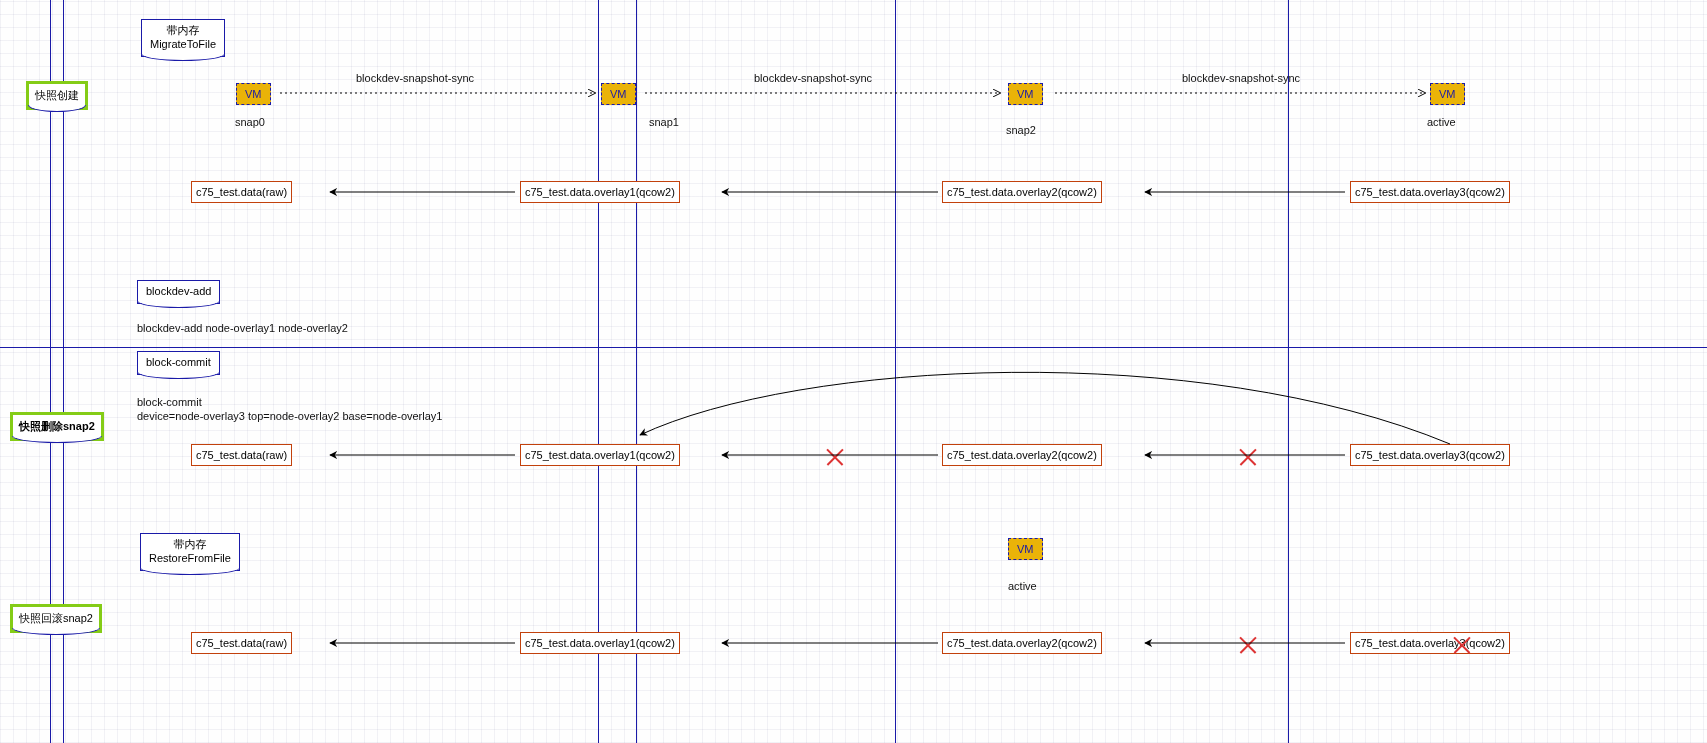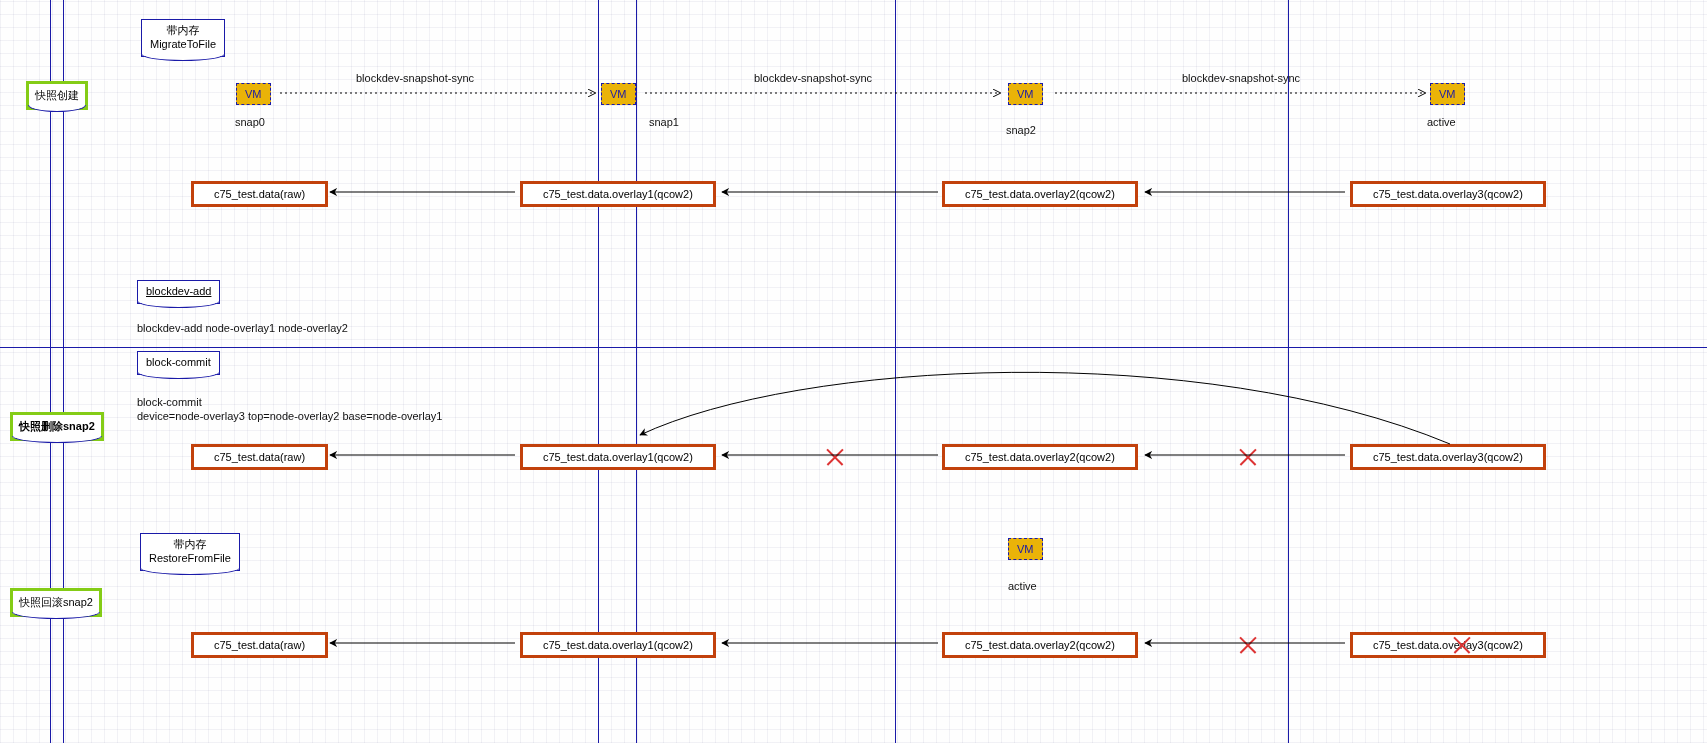--- a/index.html
+++ b/index.html
@@ -15,24 +15,24 @@
     
     .grid {
       position: absolute; inset: 0;
       background-image:
         repeating-linear-gradient(0deg, rgba(0,0,80,0.05) 0 1px, transparent 1px 13px),
         repeating-linear-gradient(90deg, rgba(0,0,80,0.05) 0 1px, transparent 1px 13px);
       pointer-events: none;
     }
     .node {
       position: absolute;
-      border: 3px solid #c2410c;
+      border: 1px solid #c2410c;
       background: #fff;
       text-align: center;
-      padding: 4px 20px;
+      padding: 4px 4px;
       white-space: nowrap;
       color: #000;
     }
     .vm {
       border: 1px dashed #1a1aa8;
       background: #eab308;
       padding: 4px 8px;
       color: #1a1aa8;
       font-weight: 500;
     }
@@ -119,41 +119,41 @@
 
 <div class="label" style="left:356px; top:72px;">blockdev-snapshot-sync</div>
 <div class="label" style="left:754px; top:72px;">blockdev-snapshot-sync</div>
 <div class="label" style="left:1182px; top:72px;">blockdev-snapshot-sync</div>
 
 <div class="node" style="left:191px; top:181px;">c75_test.data(raw)</div>
 <div class="node" style="left:520px; top:181px;">c75_test.data.overlay1(qcow2)</div>
 <div class="node" style="left:942px; top:181px;">c75_test.data.overlay2(qcow2)</div>
 <div class="node" style="left:1350px; top:181px;">c75_test.data.overlay3(qcow2)</div>
 
-<div class="note" style="left:137px; top:280px;text-decoration:underline;">blockdev-add</div>
+<div class="note" style="left:137px; top:280px;">blockdev-add</div>
 <div class="label" style="left:137px; top:322px;text-align:center;">blockdev-add node-overlay1 node-overlay2</div>
 <div class="note" style="left:137px; top:351px;">block-commit</div>
 <div class="label" style="left:137px; top:396px;">block-commit</div>
 <div class="label" style="left:137px; top:410px;">device=node-overlay3 top=node-overlay2 base=node-overlay1</div>
 
 <div class="sectionlabel" style="left:10px; top:412px;font-weight:bold;">快照删除snap2</div>
 
 <div class="node" style="left:191px; top:444px;">c75_test.data(raw)</div>
 <div class="node" style="left:520px; top:444px;">c75_test.data.overlay1(qcow2)</div>
 <div class="node" style="left:942px; top:444px;">c75_test.data.overlay2(qcow2)</div>
 <div class="node" style="left:1350px; top:444px;">c75_test.data.overlay3(qcow2)</div>
 
 <div class="cross" style="left:825px; top:447px;"></div>
 <div class="cross" style="left:1238px; top:447px;"></div>
 
 <div class="note" style="left:140px; top:533px;">
   <span>带内存</span><br>
   <span>RestoreFromFile</span>
 </div>
-<div class="sectionlabel" style="left:10px; top:588px;">快照回滚snap2</div>
+<div class="sectionlabel" style="left:10px; top:604px;">快照回滚snap2</div>
 
 <div class="node vm" style="left:1008px; top:538px;">VM</div>
 <div class="label" style="left:1008px; top:580px;">active</div>
 
 <div class="node" style="left:191px; top:632px;">c75_test.data(raw)</div>
 <div class="node" style="left:520px; top:632px;">c75_test.data.overlay1(qcow2)</div>
 <div class="node" style="left:942px; top:632px;">c75_test.data.overlay2(qcow2)</div>
 <div class="node" style="left:1350px; top:632px;">c75_test.data.overlay3(qcow2)</div>
 
 <div class="cross" style="left:1238px; top:635px;"></div>

